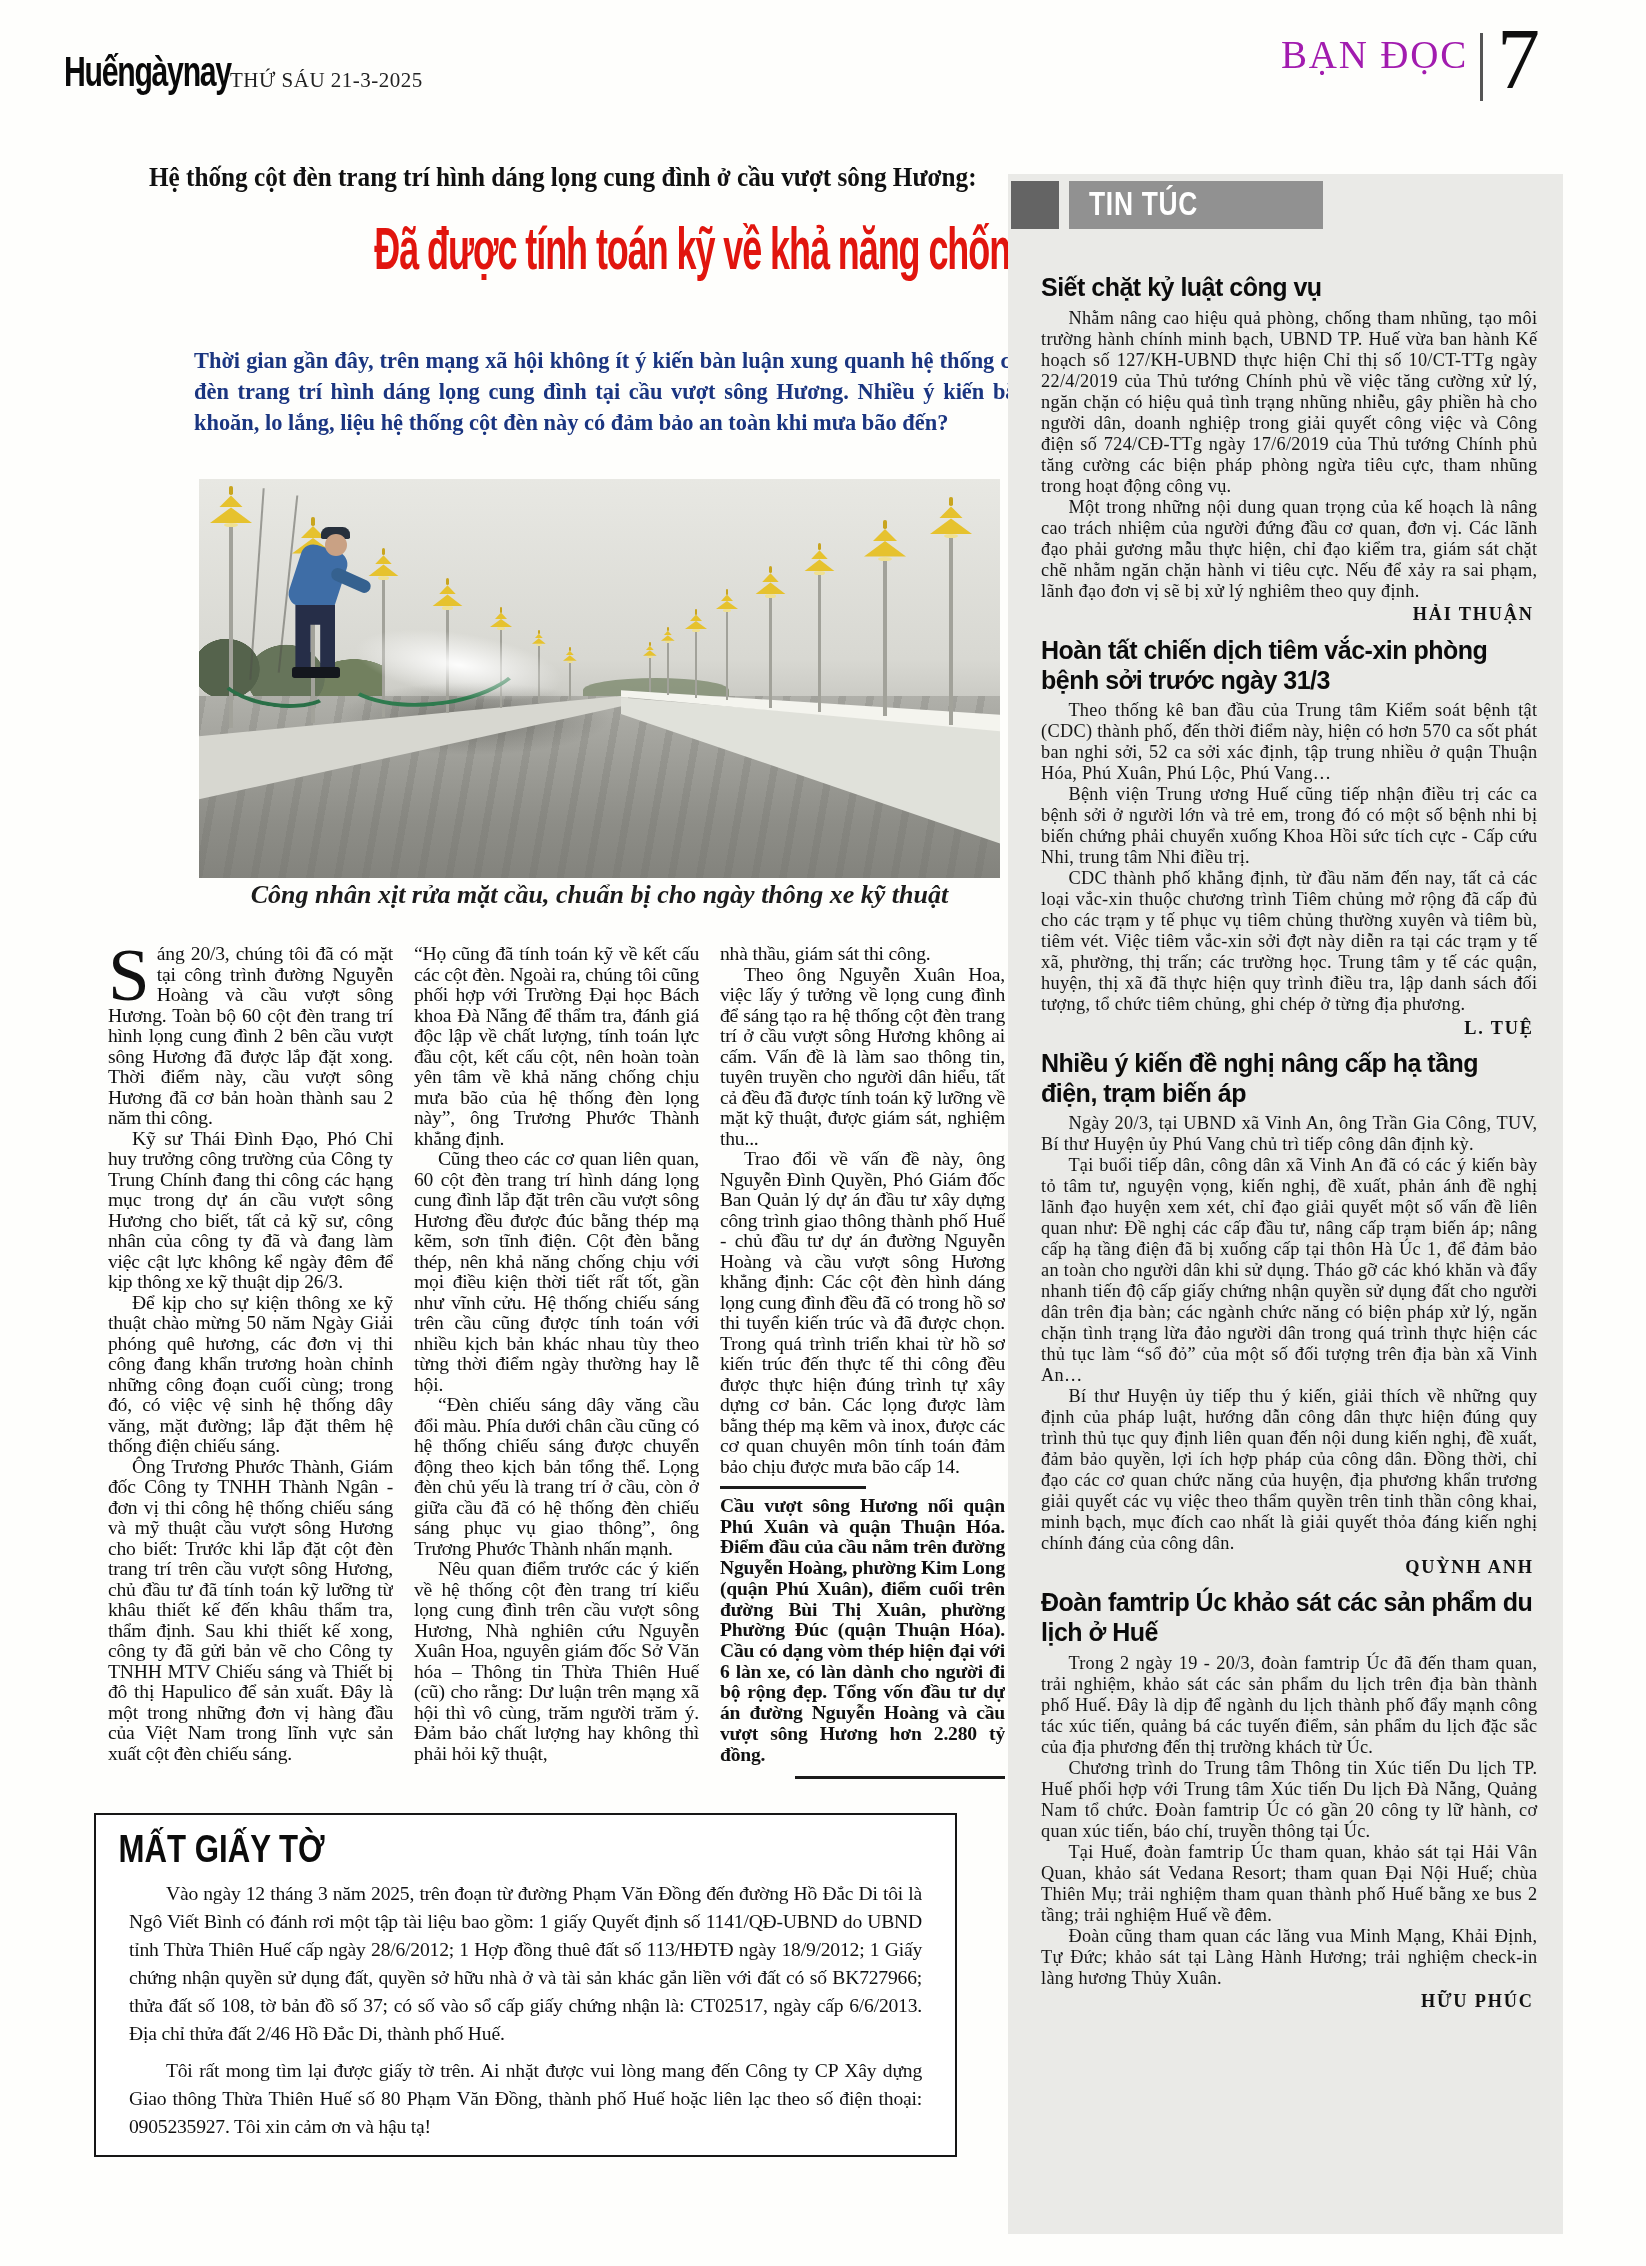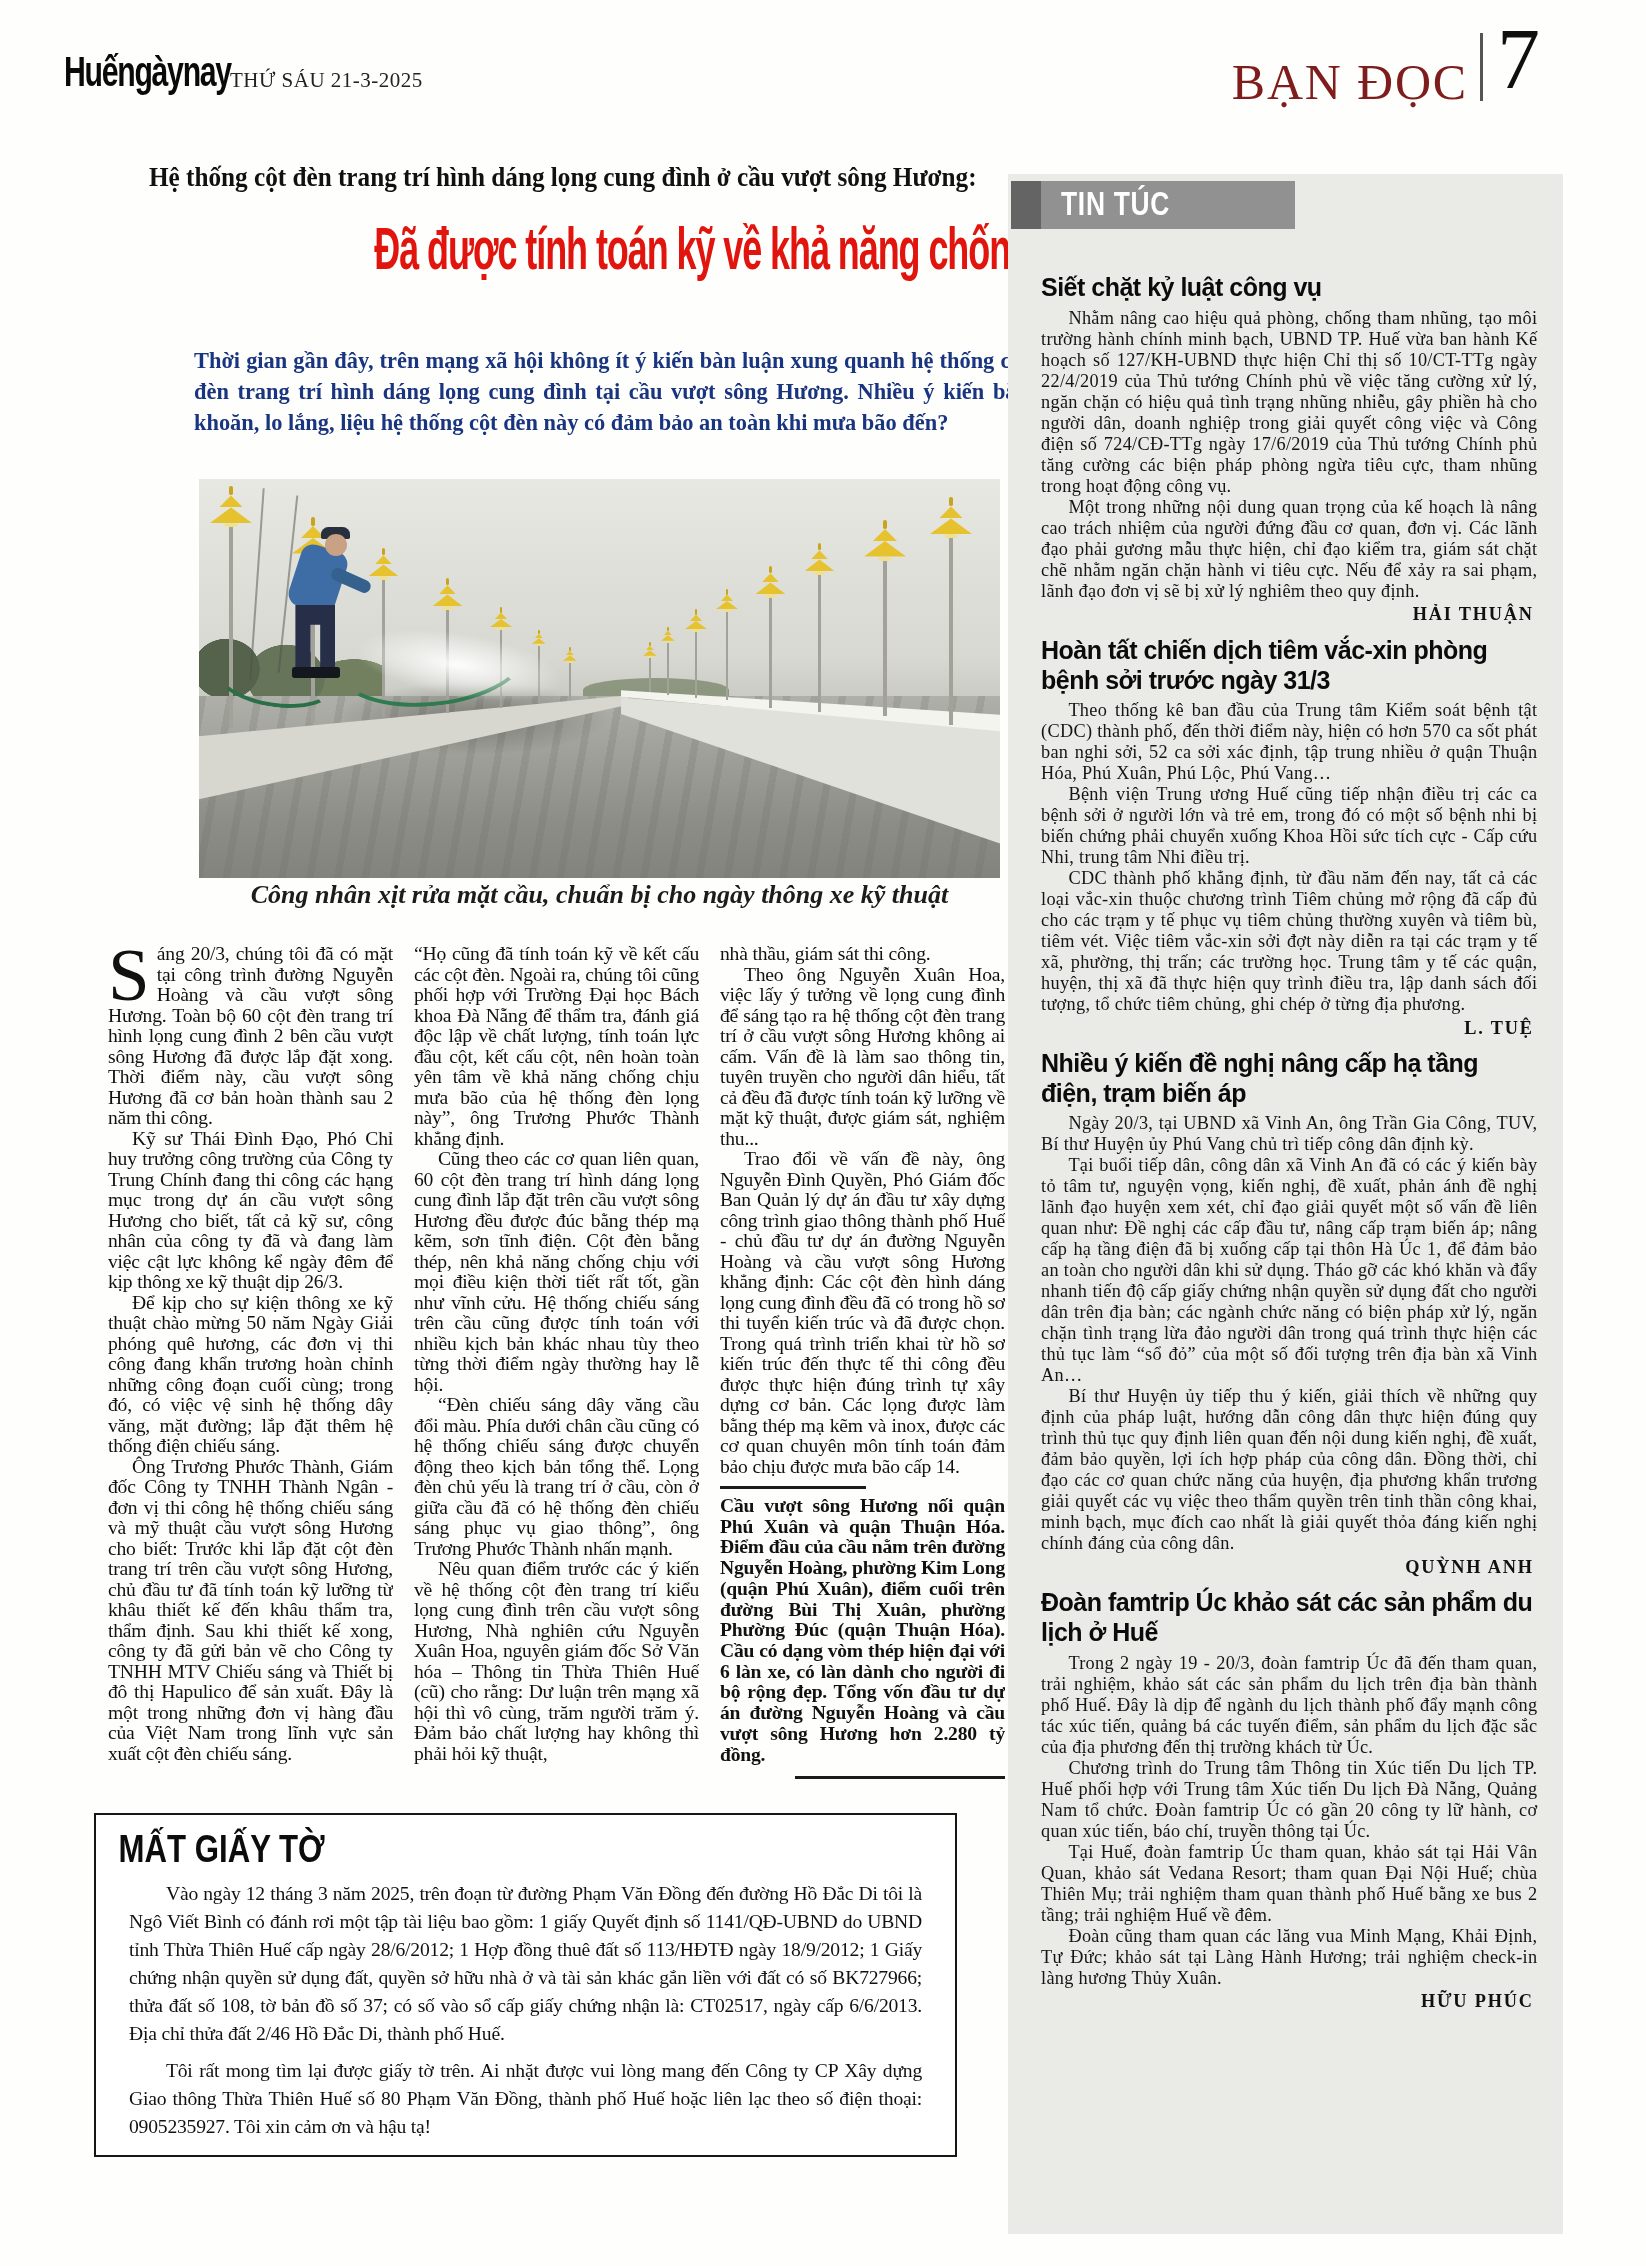--- a/index.html
+++ b/index.html
@@ -3,21 +3,21 @@
 <meta charset="utf-8">
 <style>
   html,body{margin:0;padding:0;background:#ffffff;}
   .page{position:relative;width:1647px;height:2267px;background:#fefefc;overflow:hidden;
         font-family:"Liberation Serif", serif;color:#111;}
   
   .masthead-logo{position:absolute;left:64px;top:48px;font-family:"Liberation Sans",sans-serif;
         font-weight:800;font-size:42px;letter-spacing:-1.8px;transform:scaleX(.72);transform-origin:left bottom;
         color:#0a0a0a;white-space:nowrap;}
   .issue-date{position:absolute;left:230px;top:68px;font-size:21px;letter-spacing:0.5px;color:#222;white-space:nowrap;}
-  .section-title{position:absolute;right:179px;top:53px;font-size:50px;letter-spacing:1.8px;color:#7f1d1d;white-space:nowrap;}
+  .section-title{position:absolute;right:179px;top:32px;font-size:39px;letter-spacing:1.8px;color:#a21caf;white-space:nowrap;}
   .header-vbar{position:absolute;left:1480px;top:33px;width:2.7px;height:68px;background:#555;}
   .page-number{position:absolute;left:1497px;top:16.4px;font-size:86px;color:#0f0f0f;line-height:1;}
   
   .kicker{position:absolute;left:101px;top:161px;width:923px;text-align:center;font-weight:bold;
         font-size:28px;white-space:nowrap;}
   .kicker span{display:inline-block;transform:scaleX(.9);transform-origin:center;}
   .headline{position:absolute;left:78px;top:217px;width:959px;text-align:center;}
   .headline span{display:inline-block;white-space:nowrap;font-family:"Liberation Sans",sans-serif;
         font-weight:800;font-size:60px;letter-spacing:-1.8px;transform:scaleX(.6);transform-origin:center;
         color:#e1150e;line-height:1.05;}
@@ -96,21 +96,21 @@
         box-sizing:border-box;background:#fff;}
   .lost-title{text-align:left;margin-top:12.8px;}
   .lost-title span{display:inline-block;font-family:"Liberation Sans",sans-serif;font-weight:800;
         font-size:38px;letter-spacing:0;transform:scaleX(.82);transform-origin:center;color:#0c0c0c;}
   .lost-box p{margin:9.1px 33px 0;font-size:19.6px;line-height:28px;text-align:justify;text-indent:37px;
         letter-spacing:-0.2px;}
   
   .sidebar{position:absolute;left:1008px;top:174px;width:555px;height:2060px;background:#eaeae7;
         box-sizing:border-box;padding:91px 25.6px 14.6px 33px;overflow:hidden;}
   .tt-square{position:absolute;left:2.7px;top:7.3px;width:48px;height:48px;background:#646464;}
-  .tt-bar{position:absolute;left:33px;top:7.3px;width:254px;height:48px;background:#919191;}
+  .tt-bar{position:absolute;left:61px;top:7.3px;width:254px;height:48px;background:#919191;}
   .tt-bar span{display:inline-block;margin:3.7px 0 0 20px;color:#fff;font-family:"Liberation Sans",sans-serif;
         font-weight:800;font-size:33px;letter-spacing:0.9px;transform:scaleX(.8);transform-origin:left center;
         white-space:nowrap;}
   .sb-article h2{margin:7.3px 0 5.5px;font-family:"Liberation Sans",sans-serif;font-weight:800;
         font-size:25px;line-height:30px;letter-spacing:-0.5px;color:#0b0b0b;}
   .sb-article p{margin:0;font-size:18.3px;line-height:21px;letter-spacing:0.3px;text-align:justify;
         text-indent:27.4px;color:#141414;}
   .sb-byline{text-align:right;font-weight:bold;font-size:18.3px;letter-spacing:1.8px;margin:2.7px 3.7px 9.1px 0;}
 </style>
 </head>

